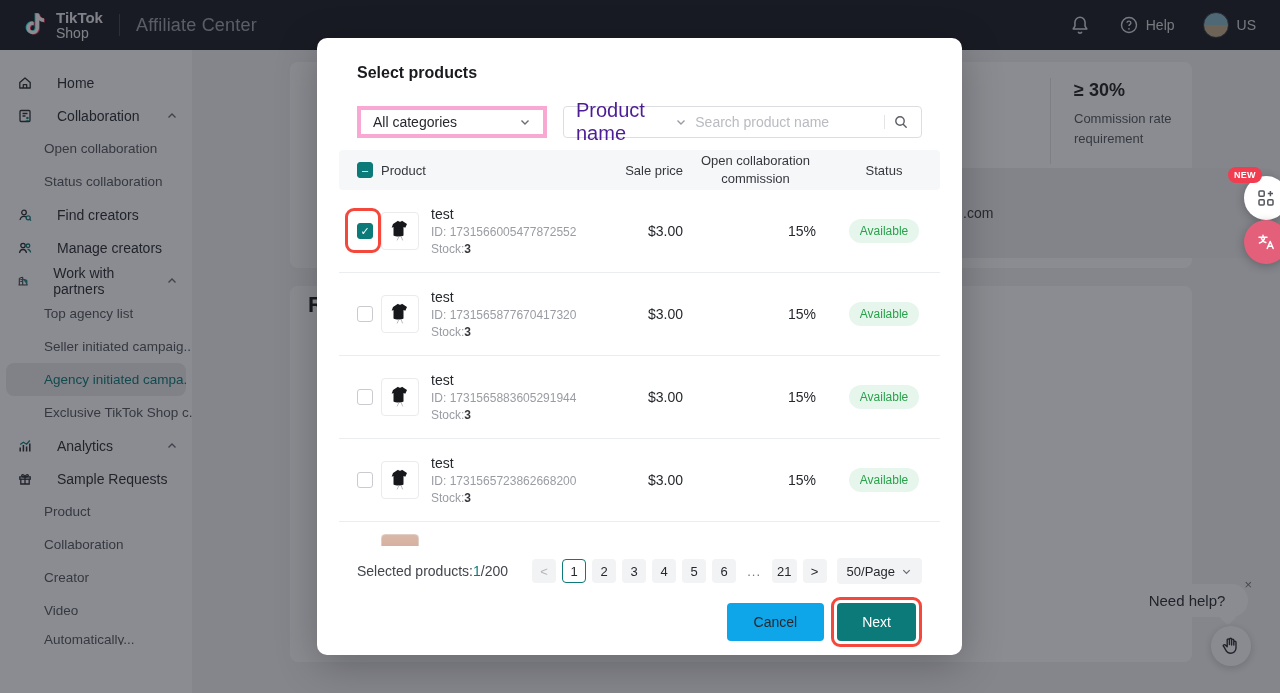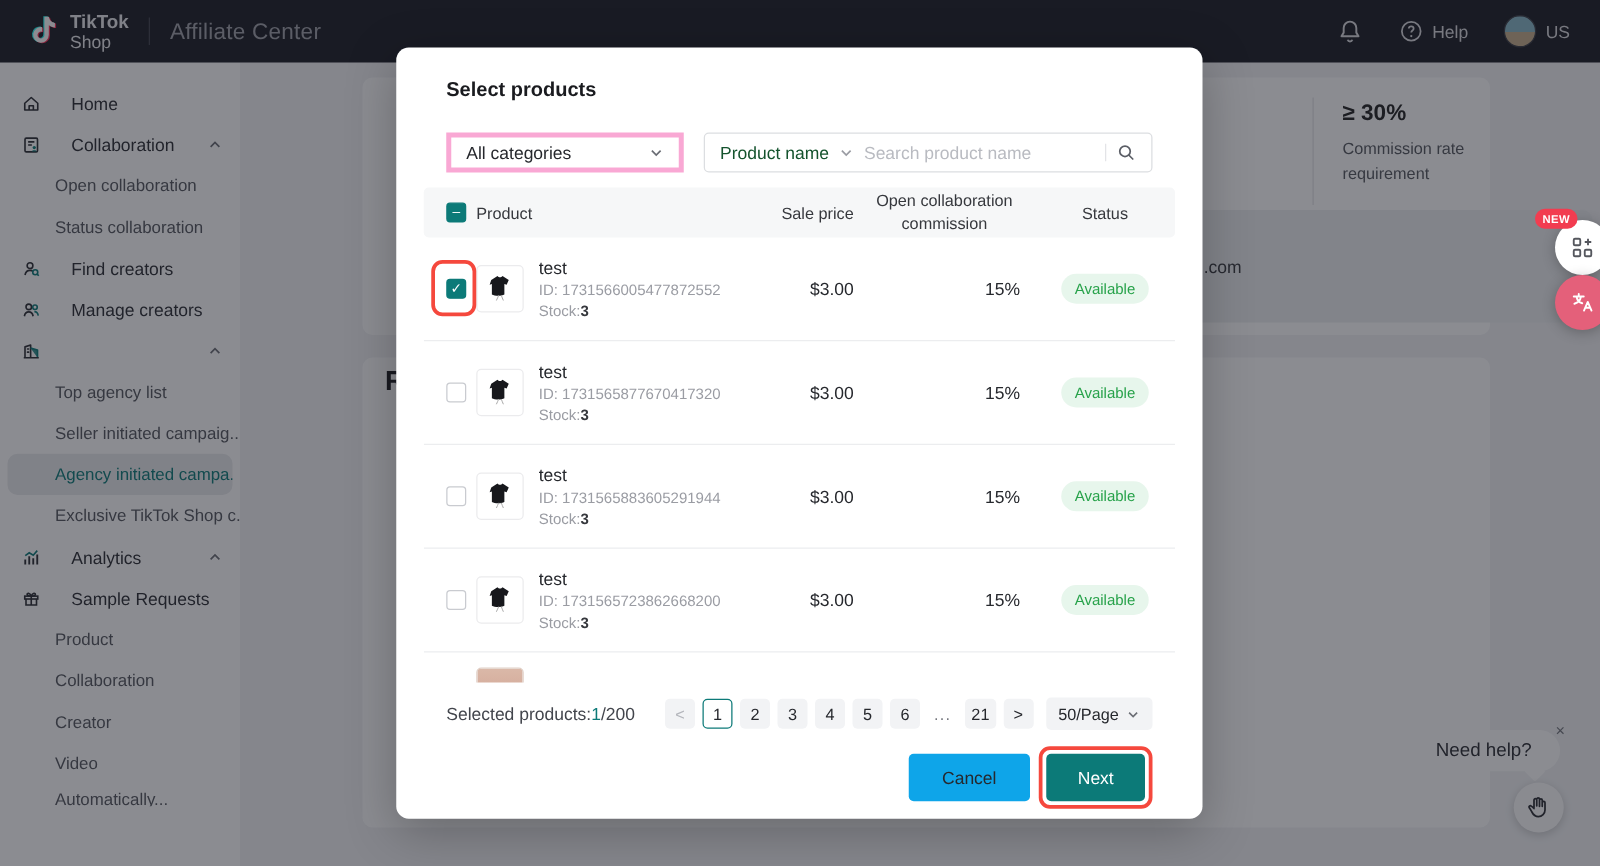--- a/index.html
+++ b/index.html
@@ -57,21 +57,21 @@
   .new-badge { position:absolute; top:-9px; left:-16px; background:#F23C50; color:#fff; font-size:9px; font-weight:bold; padding:3px 6px; border-radius:8px; letter-spacing:.3px; }
   .fab-translate { top:220px; background:#E4607A; }
 
   
   .modal { position:absolute; left:317px; top:38px; width:645px; height:617px; background:#fff; border-radius:10px; z-index:10; padding:26px 40px 0; box-shadow:0 10px 40px rgba(0,0,0,.25); }
   .modal-title { font-size:16px; font-weight:bold; color:#1a1b1f; height:24px; }
   .filters { display:flex; gap:16px; margin-top:18px; }
   .select-cat { width:190px; height:32px; border:4px solid #f9a8d4; border-radius:0; display:flex; align-items:center; padding:0 12px; font-size:14px; color:#26282d; cursor:pointer; }
   .select-cat .chev { margin-left:auto; display:flex; }
   .search-box { flex:1; height:32px; border:1px solid #dcdee1; border-radius:4px; display:flex; align-items:center; padding:0 12px; gap:8px; }
-  .search-type { font-size:14px; color:#14532d; font-weight:bold; cursor:pointer; }
+  .search-type { font-size:20px; color:#4c1d95; font-weight:bold; cursor:pointer; }
   .search-input { flex:1; border:none; outline:none; font-size:14px; color:#26282d; font-family:"Liberation Sans",sans-serif; background:transparent; }
   .search-input::placeholder { color:#b9bbc1; }
   .input-div { width:1px; height:14px; background:#e3e4e7; }
 
   .ptable { margin:12px -18px 0; }
   .t-head { display:flex; align-items:center; height:40px; background:#f6f7f8; border-radius:4px; font-size:13px; color:#36383d; }
   .c-check { width:36px; padding-left:18px; display:flex; }
   .c-prod { flex:1; padding-left:6px; }
   .c-price { width:95px; text-align:right; }
   .c-comm { width:145px; display:flex; justify-content:center; }
@@ -195,20 +195,21 @@
           </svg>
         <span>Manage creators</span>
       </div>
       <div class="nav-item">
         <svg width="16" height="16" viewBox="0 0 16 16" fill="none" stroke="#2b2d33" stroke-width="1.3" stroke-linejoin="round">
             <path d="M3 13V4.5L7.5 3v10"></path>
             <path d="M7.5 5.5 13 7v6" stroke="#0C7A78" fill="#0C7A78" fill-opacity=".85"></path>
             <path d="M2 13.2h12"></path>
             <path d="M5 6.2h.9M5 8.7h.9" stroke-linecap="round"></path>
           </svg>
+        <span>Work with partners</span>
         <span class="chev">
             <svg width="12" height="12" viewBox="0 0 12 12" fill="none" stroke="#6a6d74" stroke-width="1.4">
               <path d="M2.5 7.5 6 4l3.5 3.5"></path>
             </svg>
           </span>
       </div>
       <div class="nav-sub">Top agency list</div>
       <div class="nav-sub">Seller initiated campaig...</div>
       <div class="nav-sub selected">Agency initiated campa...</div>
       <div class="nav-sub">Exclusive TikTok Shop c...</div>

